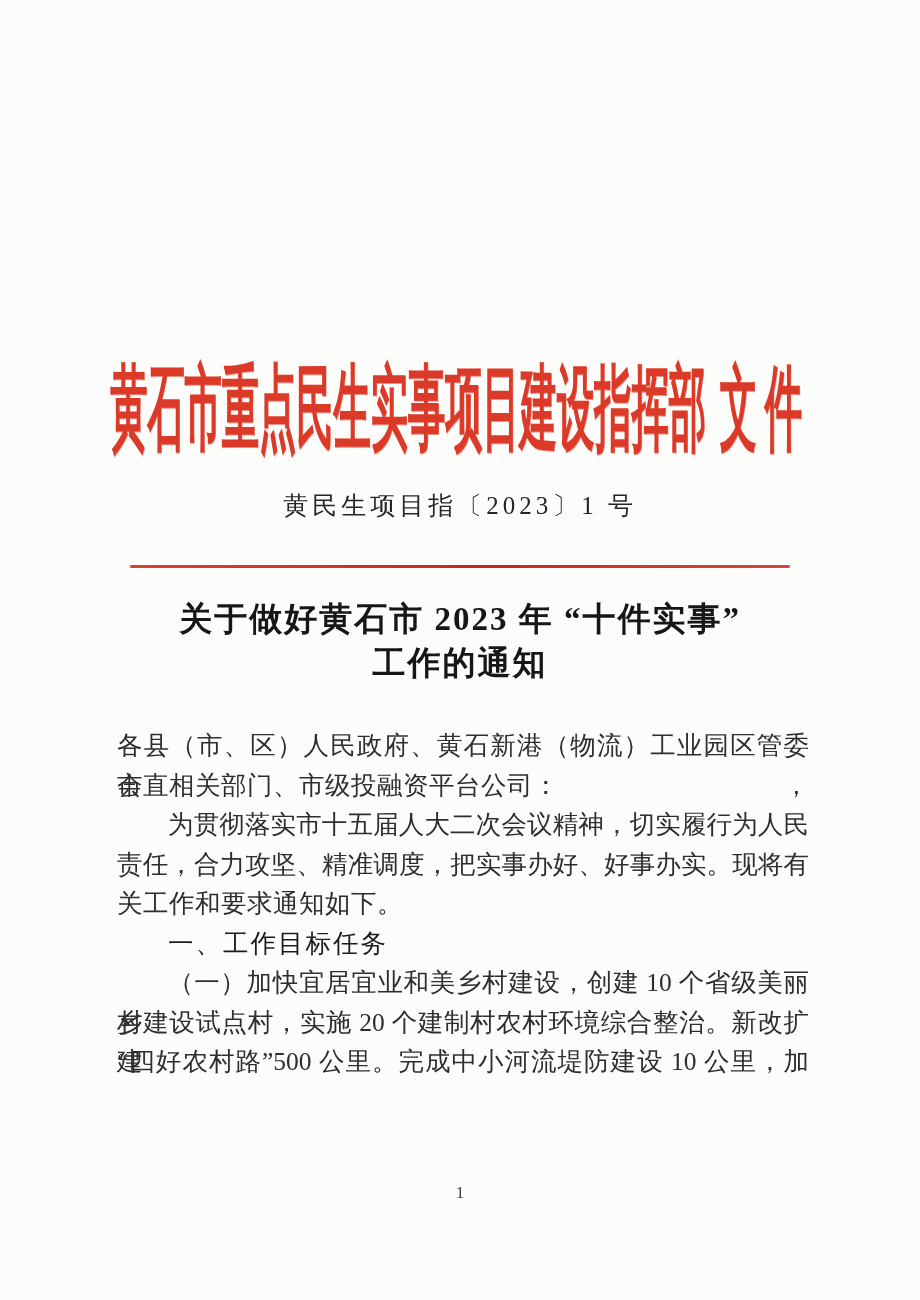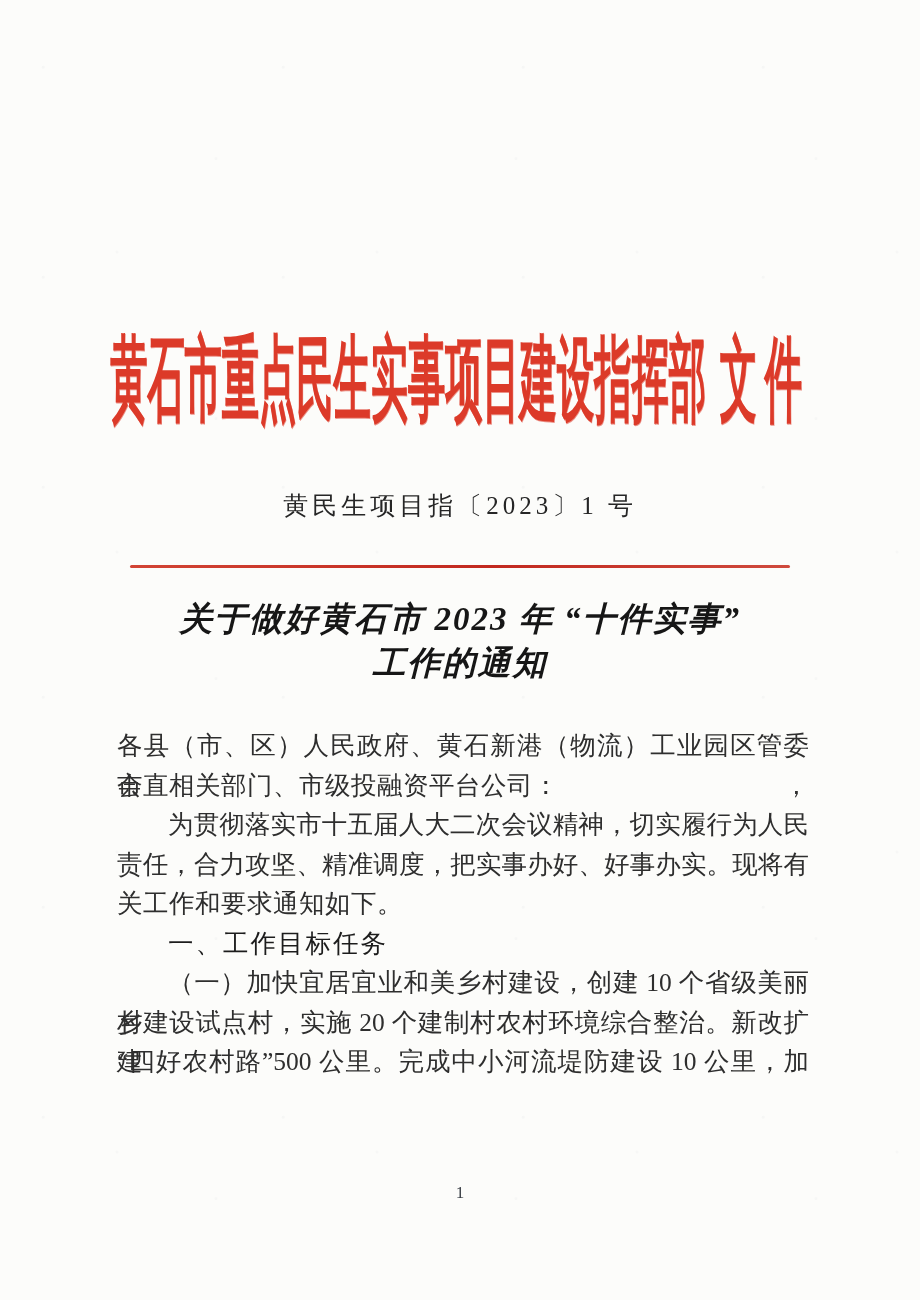--- a/index.html
+++ b/index.html
@@ -15,21 +15,21 @@
     background-image:
       radial-gradient(circle at 18% 32%, rgba(150,160,170,0.06) 0 1px, transparent 2px),
       radial-gradient(circle at 72% 61%, rgba(150,160,170,0.05) 0 1px, transparent 2px),
       radial-gradient(circle at 45% 84%, rgba(150,160,170,0.05) 0 1px, transparent 2px);
     background-size:240px 210px, 300px 260px, 260px 300px;
     overflow:hidden;
   }
   
   .red-header{
     position:absolute; top:330px; left:0; width:920px; height:98px;
-    display:flex; align-items:center; justify-content:center;
+    display:flex; align-items:flex-end; justify-content:center;
   }
   .red-header-inner{
     transform:scale(0.98, 2.45);
     transform-origin:center center;
     white-space:nowrap;
     font-size:38px; line-height:40px; font-weight:bold;
     color:#dc3a29;
     text-shadow:0.5px 0.5px 0 rgba(220,58,41,0.55);
   }
   .red-header-suffix{ margin-left:14px; letter-spacing:8px; }
@@ -45,21 +45,20 @@
     position:absolute; top:565px; left:130px; width:660px; height:3px;
     background:linear-gradient(90deg,#d24434,#c2291f 55%,#cf4a3d);
     border-radius:2px;
   }
   
   .doc-title{
     position:absolute; top:597px; left:0; width:920px;
     text-align:center;
     font-weight:bold; font-size:33px; line-height:44px; letter-spacing:2px;
     color:#161616;
-    font-style:italic;
   }
   
   .body-text{
     position:absolute; top:726px; left:117px; width:692px;
     font-size:25.5px; color:#2e2e2e;
   }
   .bline{
     height:39.5px; line-height:39.5px;
     white-space:nowrap;
     letter-spacing:0.5px;

